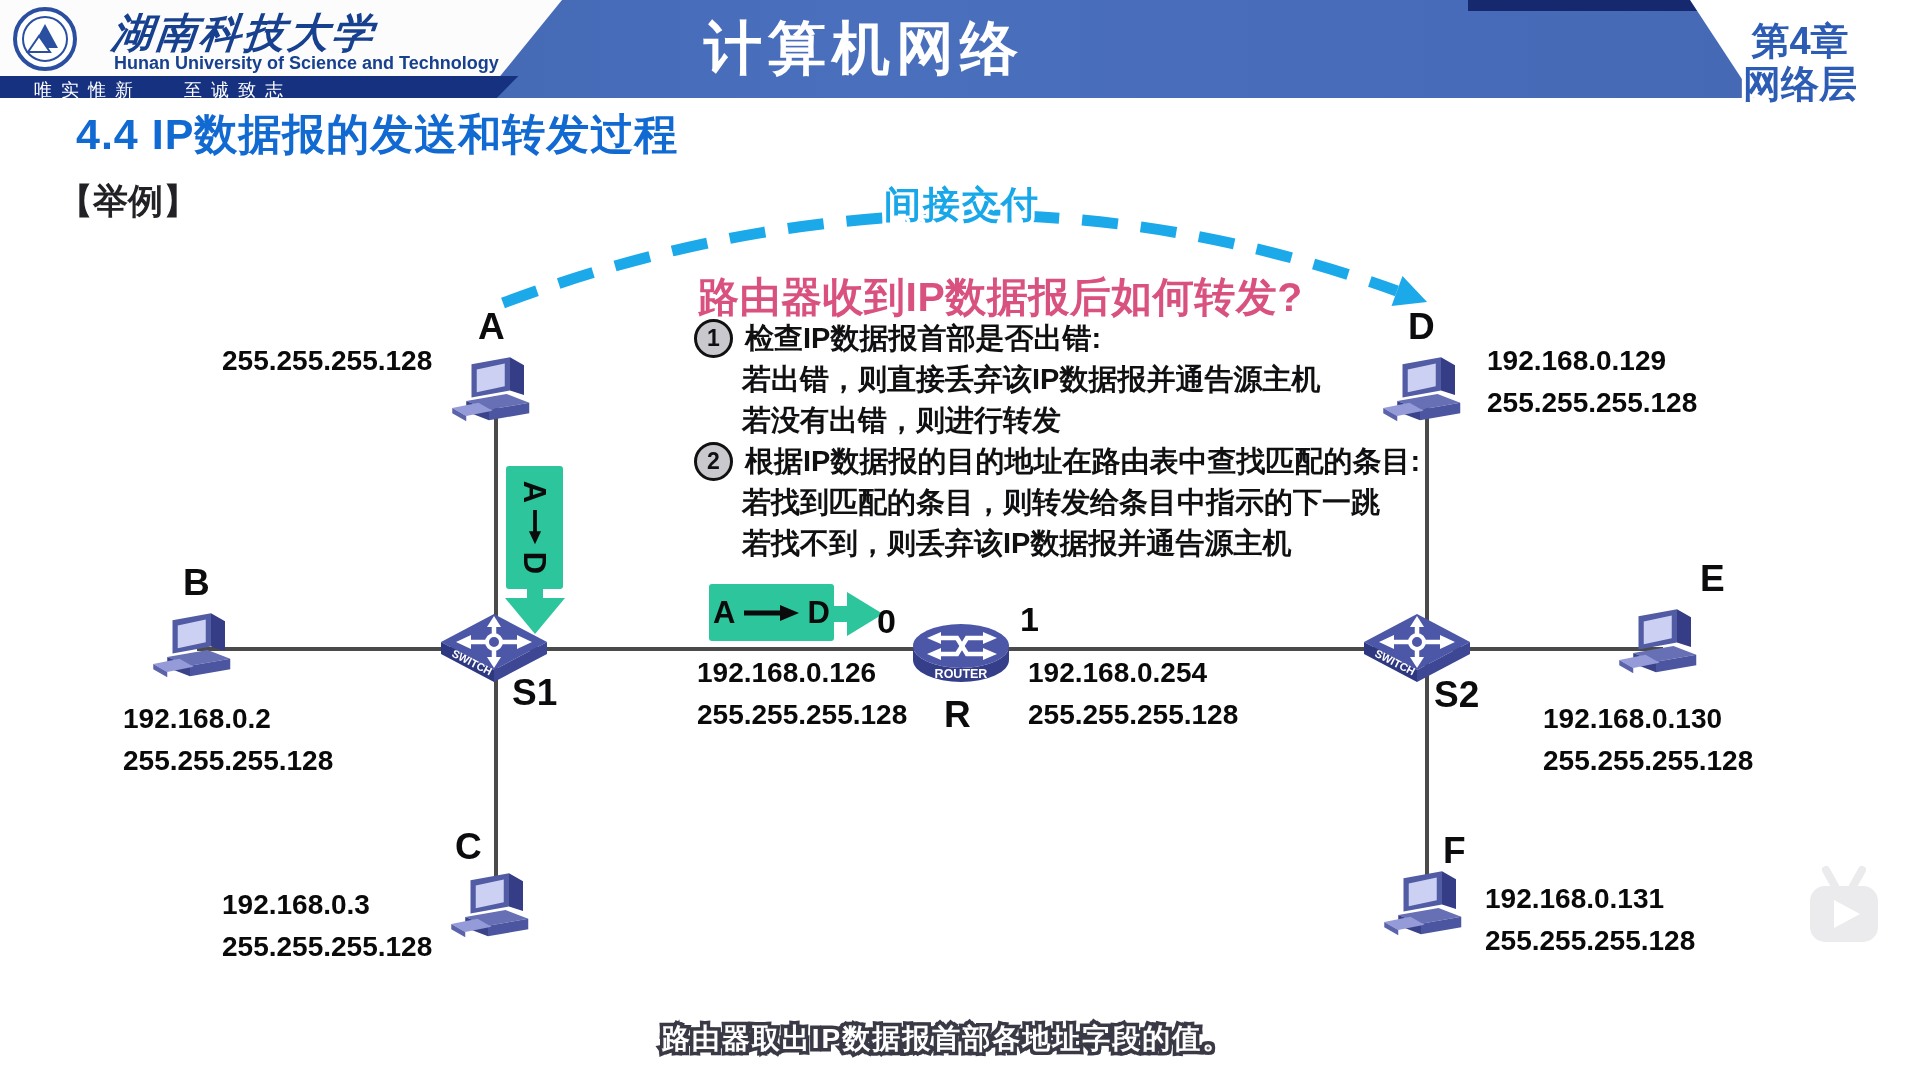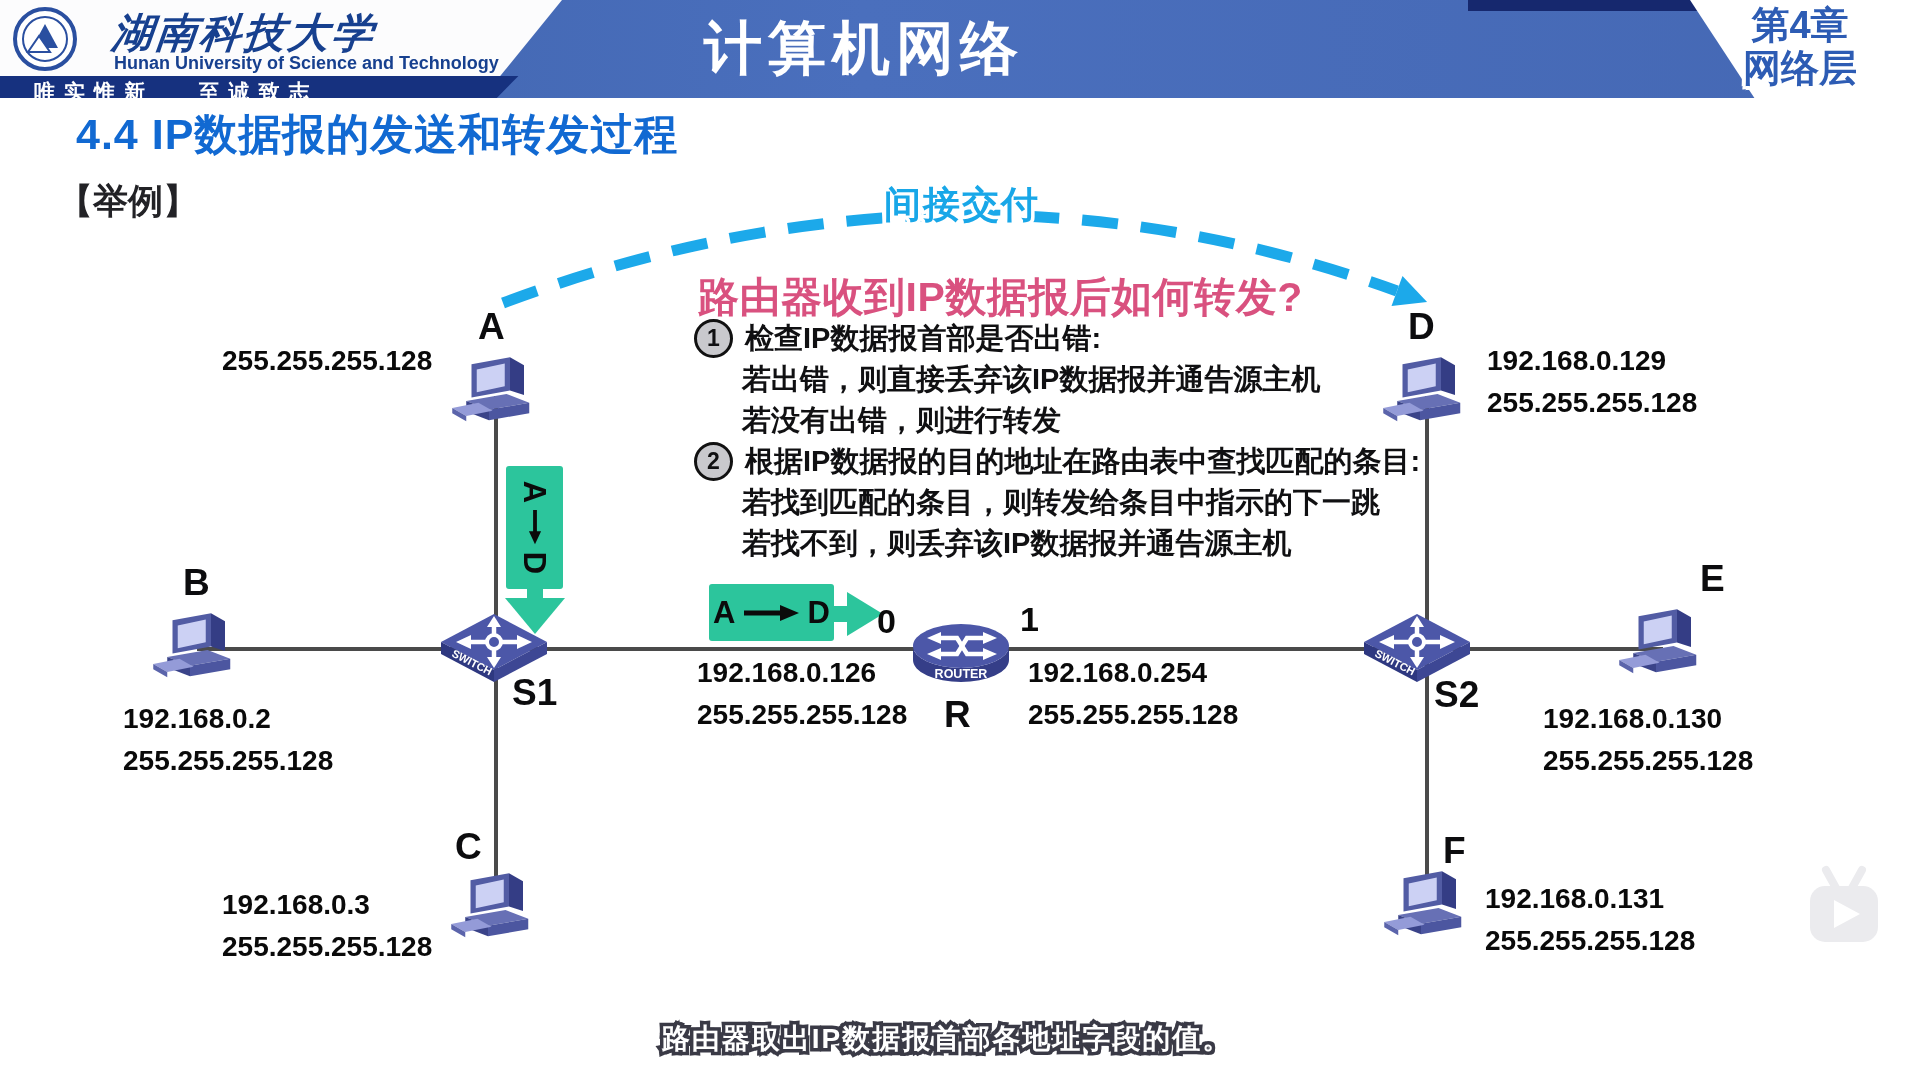--- a/index.html
+++ b/index.html
@@ -6,32 +6,32 @@
   #slide{position:relative;width:1920px;height:1080px;background:#ffffff;overflow:hidden;
          font-family:"Liberation Sans","DejaVu Sans",sans-serif;}
   .abs{position:absolute;}
   
   #header{left:0;top:0;width:1920px;height:98px;background:linear-gradient(90deg,#3f63ac 0%,#4a6fbd 45%,#4568b4 100%);z-index:2;}
   #hdr-teal{left:0;top:93px;width:70px;height:5px;background:#19b8d8;z-index:3;}
   #logo-plate{left:0;top:0;width:562px;height:76px;background:#fcfcfd;
               clip-path:polygon(0 0,100% 0,89% 100%,0 100%);z-index:4;}
   #motto-bar{left:0;top:76px;width:540px;height:22px;background:#16317f;
              clip-path:polygon(0 0,96% 0,92% 100%,0 100%);z-index:4;}
-  #motto{left:34px;top:78px;color:#fff;font-size:21px;font-weight:bold;letter-spacing:9px;z-index:5;white-space:pre;}
+  #motto{left:34px;top:78px;color:#fff;font-size:18px;font-weight:normal;letter-spacing:9px;z-index:5;white-space:pre;}
   #uni-cn{left:112px;top:6px;font-size:41px;font-weight:bold;font-style:italic;color:#17408f;
           letter-spacing:3px;transform:skewX(-6deg);z-index:5;font-family:"Liberation Serif","DejaVu Serif",serif;}
   #uni-en{left:114px;top:53px;font-size:18px;font-weight:bold;color:#17408f;z-index:5;}
   #course-title{left:0;top:10px;width:1728px;text-align:center;color:#ffffff;
                 font-size:58px;font-weight:bold;letter-spacing:6px;z-index:4;}
   #hdr-navy{left:1468px;top:0;width:235px;height:11px;background:#16286e;z-index:4;}
   #corner-white{left:1690px;top:0;width:230px;height:98px;background:#ffffff;
                 clip-path:polygon(0 0,100% 0,100% 100%,28% 100%);z-index:4;}
   #watermark{left:1498px;top:42px;font-size:54px;font-weight:bold;color:rgba(255,255,255,0.93);
              letter-spacing:1px;z-index:5;text-shadow:0 0 3px rgba(110,120,145,0.30);white-space:nowrap;}
-  #chapter-box{left:1700px;top:4px;width:200px;text-align:center;z-index:6;
+  #chapter-box{left:1700px;top:20px;width:200px;text-align:center;z-index:6;
                color:#2d5cb4;font-size:38px;font-weight:bold;line-height:43px;}
   .stroke-w{-webkit-text-stroke:6px #fff;paint-order:stroke fill;
             text-shadow:-3px -3px 0 #fff,3px -3px 0 #fff,-3px 3px 0 #fff,3px 3px 0 #fff,4px 0 0 #fff,-4px 0 0 #fff,0 4px 0 #fff,0 -4px 0 #fff;}
   
   #sec-title{left:76px;top:106px;font-size:43px;font-weight:bold;color:#1169d2;letter-spacing:1px;z-index:4;}
   #example-tag{left:58px;top:178px;font-size:35px;font-weight:bold;color:#222226;z-index:4;}
   
   #indirect{left:884px;top:180px;font-size:37px;font-weight:bold;color:#18a7e8;z-index:6;letter-spacing:2px;
             -webkit-text-stroke:7px #fff;paint-order:stroke fill;}
   #question{left:698px;top:270px;font-size:41px;font-weight:bold;color:#d9517f;z-index:6;letter-spacing:0.5px;

